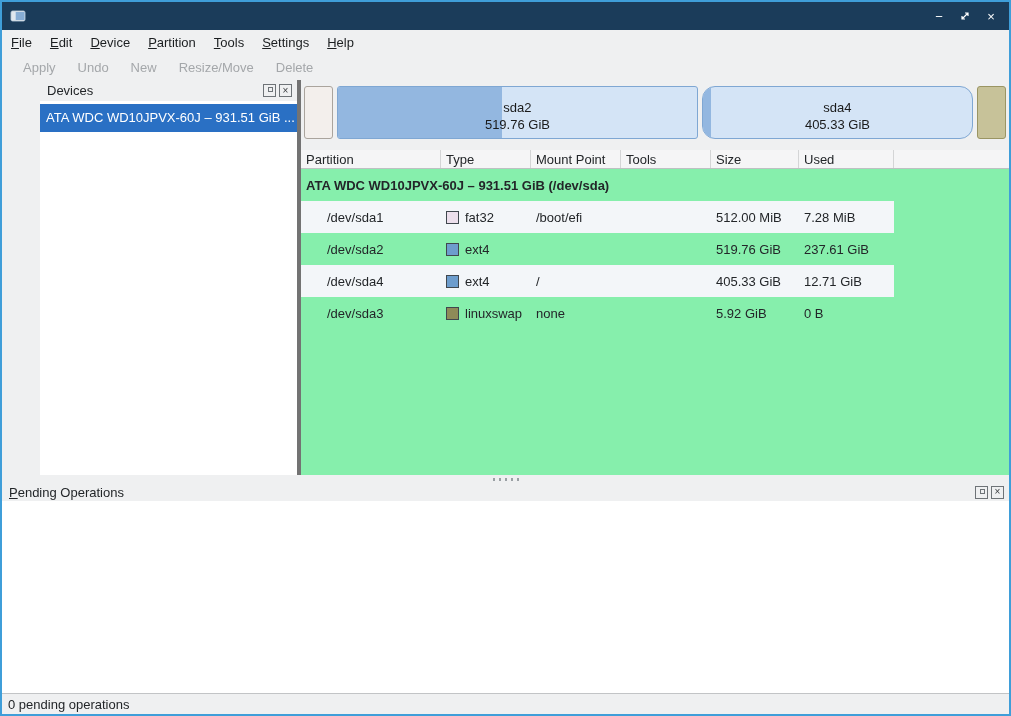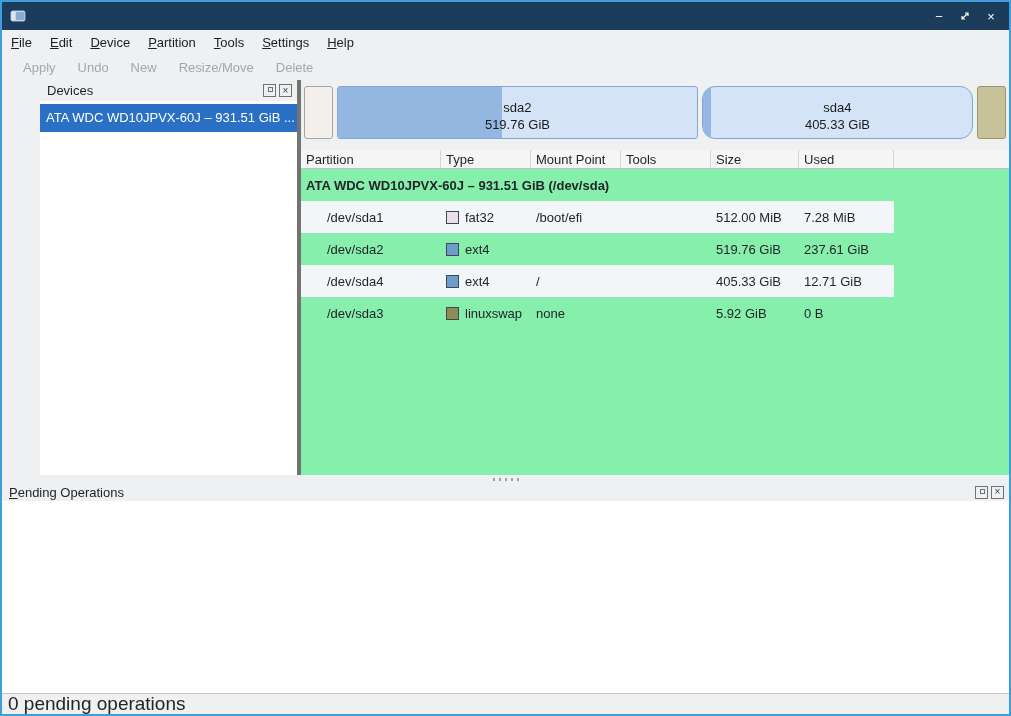--- a/index.html
+++ b/index.html
@@ -79,21 +79,21 @@
   .splitter { height:8px; display:flex; align-items:center; justify-content:center; flex:0 0 auto; }
   .splitter-handle { width:26px; height:3px;
       background:repeating-linear-gradient(90deg,#9aa0a4 0 2px, transparent 2px 6px); }
   
   .pending-head { height:18px; display:flex; align-items:center; padding:0 5px 0 7px; flex:0 0 auto; }
   .pending-title { display:inline-block; font-size:13px; }
   .pending-title::first-letter { text-decoration:underline; }
   .pending-body { height:192px; background:#ffffff; flex:0 0 auto; }
   
   .statusbar { height:21px; border-top:1px solid #c2c4c6; display:flex; align-items:center;
-               padding-left:6px; font-size:19px; flex:0 0 auto; background:#eff0f1; }
+               padding-left:6px; font-size:13px; flex:0 0 auto; background:#eff0f1; }
 </style>
 </head>
 <body>
 
 <div class="window">
 
   <div class="titlebar">
     <svg class="app-icon" viewBox="0 0 16 16">
       <rect x="1" y="3" width="14" height="10" rx="1.5" fill="#ffffff" stroke="#9fb6c9" stroke-width="1"></rect>
       <rect x="5.5" y="4" width="9" height="8" fill="#87add4"></rect>

